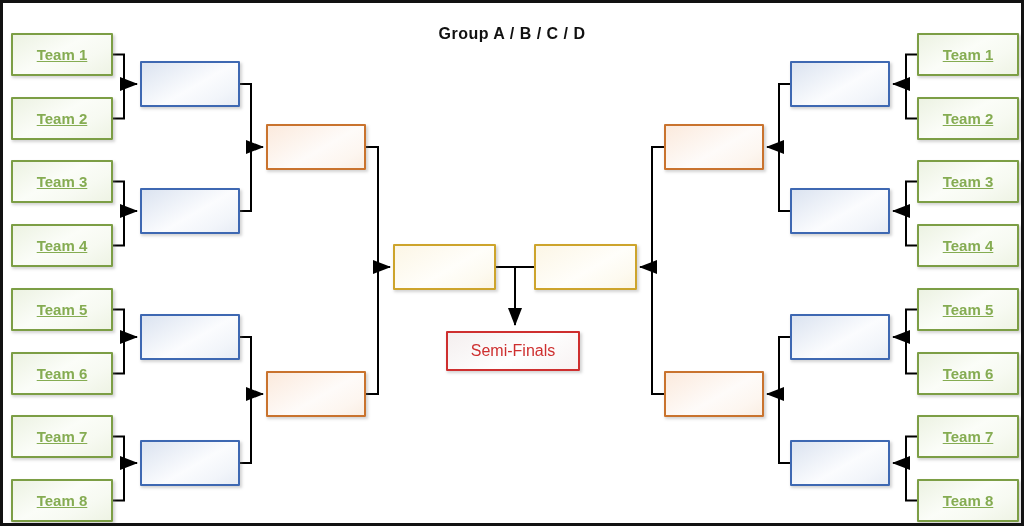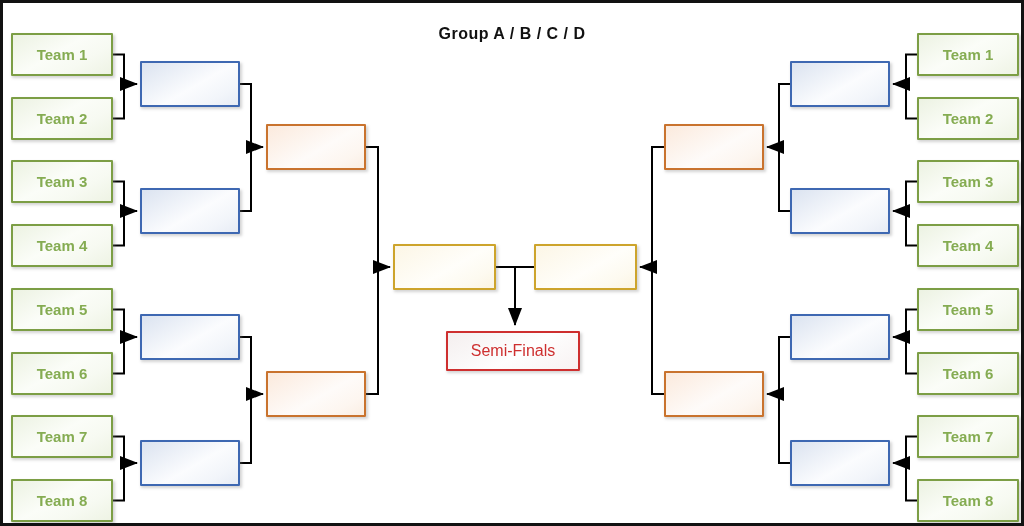--- a/index.html
+++ b/index.html
@@ -25,21 +25,21 @@
     position:absolute;
     box-sizing:border-box;
     border-radius:1px;
     box-shadow:1.5px 2px 3px rgba(130,130,130,0.35);
   }
   .team{
     width:102px;height:43px;
     border:2.5px solid #7C9E45;
     background:linear-gradient(150deg,#ecf2e2 0%,#fbfdf8 45%,#f7faf2 70%,#eef3e4 100%);
     display:flex;align-items:center;justify-content:center;
-    font-size:15px;font-weight:bold;color:#85AC52;
+    font-size:15px;font-weight:bold;color:#85AC52;text-decoration:underline;
   }
   .r1{
     width:100px;height:46px;
     border:2.5px solid #3E68B2;
     background:linear-gradient(150deg,#dbe3f0 0%,#fbfcfe 55%,#f2f5fa 80%,#e7ecf5 100%);
   }
   .r2{
     width:100px;height:46px;
     border:2.5px solid #C9732E;
     background:linear-gradient(150deg,#fbeadd 0%,#fefbf9 55%,#fdf6f0 80%,#faeee3 100%);

